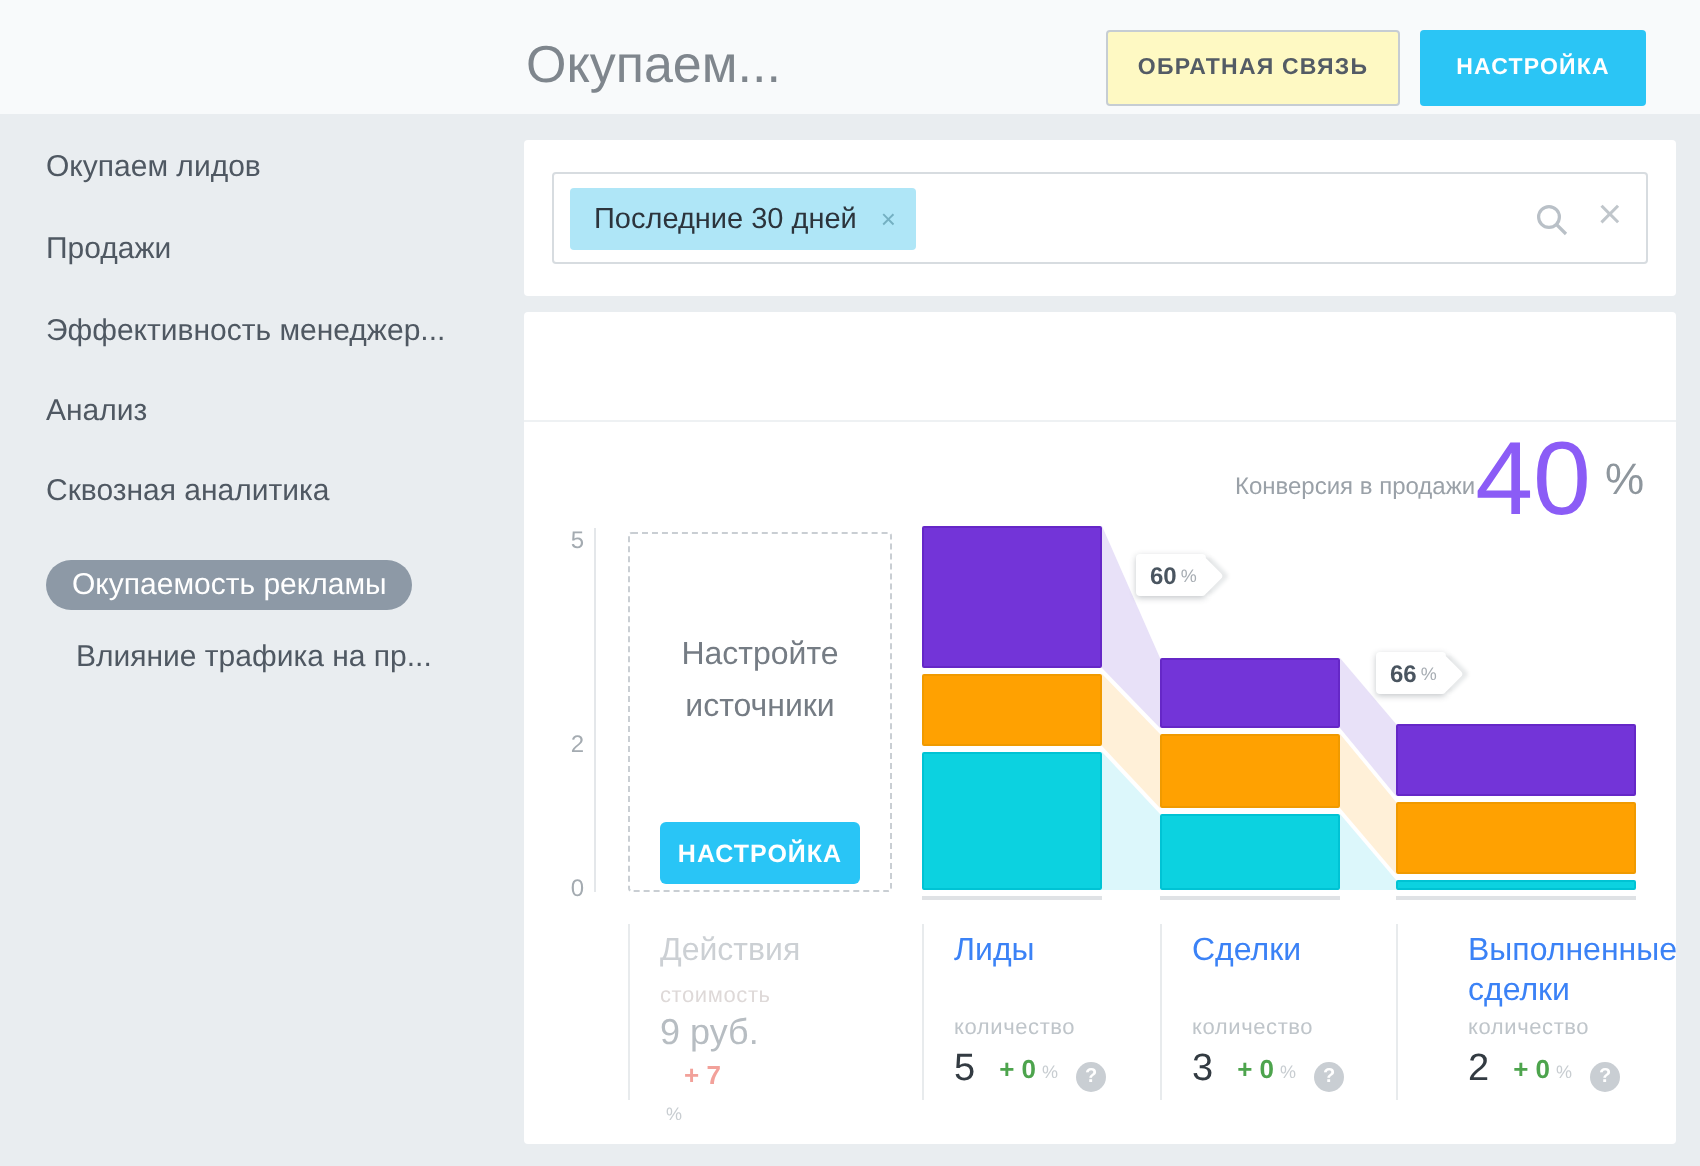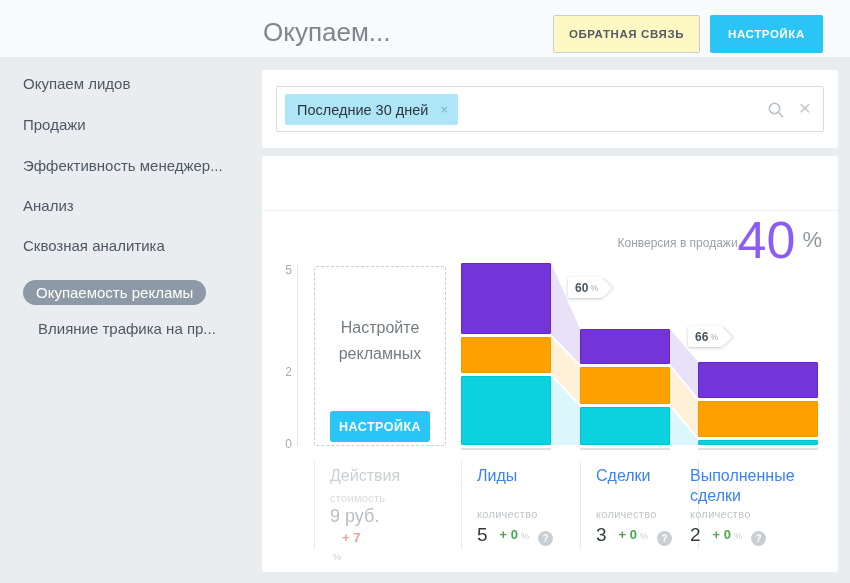--- a/index.html
+++ b/index.html
@@ -160,21 +160,21 @@
     <svg class="flows">
       <polygon points="289,107 318,173 318,208 289,178" fill="#e8e1f8"></polygon>
       <polygon points="289,181 318,211 318,248 289,217" fill="#fff0d8"></polygon>
       <polygon points="289,220 318,251 318,289 289,289" fill="#dcf7fb"></polygon>
       <polygon points="408,173 436,206 436,242 408,208" fill="#e8e1f8"></polygon>
       <polygon points="408,211 436,245 436,281 408,248" fill="#fff0d8"></polygon>
       <polygon points="408,251 436,284 436,289 408,289" fill="#dcf7fb"></polygon>
     </svg>
 
     <div class="dashed-box">
-      <div class="msg">Настройте рекламных</div>
+      <div class="msg">Настройте источники</div>
       <button class="setup-btn">НАСТРОЙКА</button>
     </div>
 
     <div class="seg p" style="left:199px; top:107px; width:90px; height:71px"></div>
     <div class="seg o" style="left:199px; top:181px; width:90px; height:36px"></div>
     <div class="seg c" style="left:199px; top:220px; width:90px; height:69px"></div>
 
     <div class="seg p" style="left:318px; top:173px; width:90px; height:35px"></div>
     <div class="seg o" style="left:318px; top:211px; width:90px; height:37px"></div>
     <div class="seg c" style="left:318px; top:251px; width:90px; height:38px"></div>
@@ -226,21 +226,21 @@
       <div class="name">Сделки</div>
       <div class="metric">количество</div>
       <div class="vrow">
         <span class="val">3</span>
         <span class="delta">+ 0</span>
         <span class="dunit">%</span>
         <span class="help">?</span>
       </div>
     </div>
 
-    <div class="stat" style="left:412px; width:125px">
+    <div class="stat" style="left:456px; width:125px">
       <div class="name">Выполненные сделки</div>
       <div class="metric">количество</div>
       <div class="vrow">
         <span class="val">2</span>
         <span class="delta">+ 0</span>
         <span class="dunit">%</span>
         <span class="help">?</span>
       </div>
     </div>
   </div>

